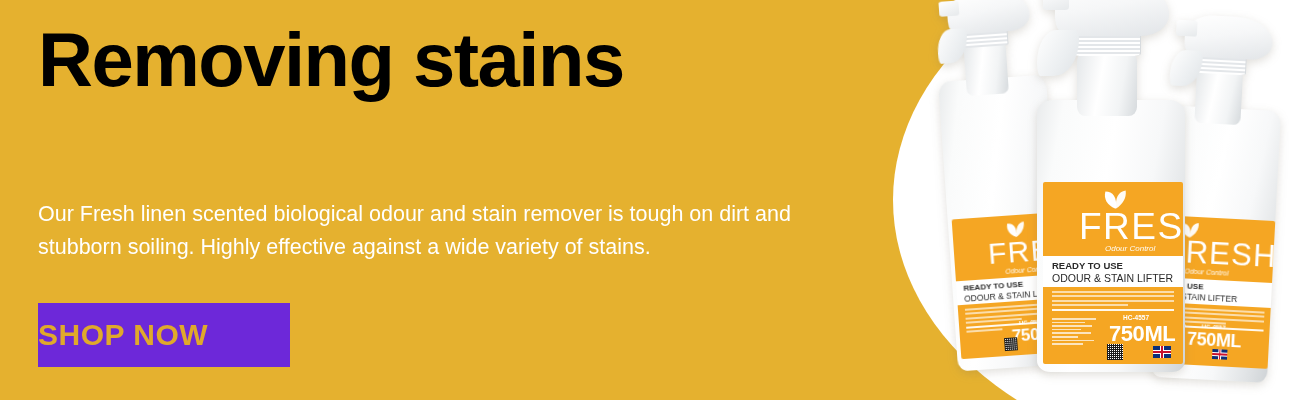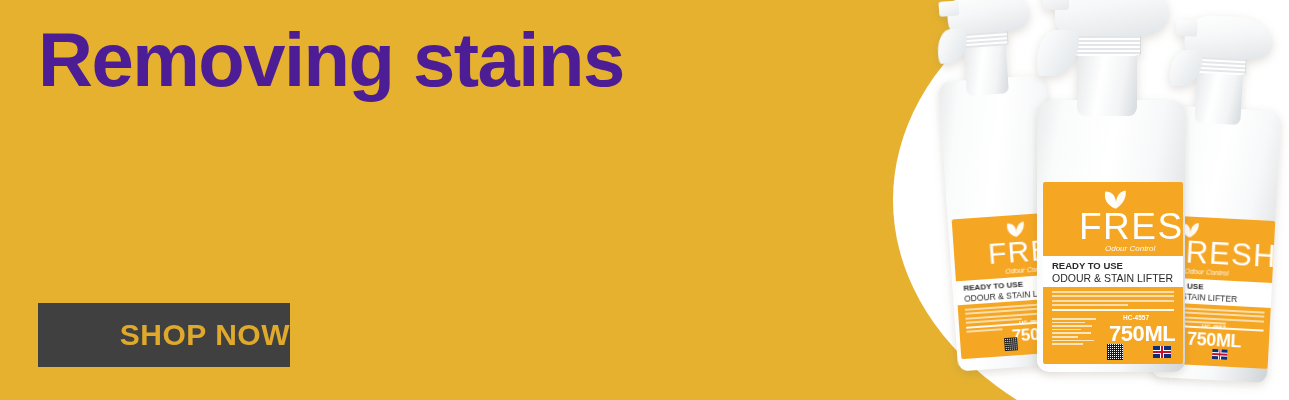--- a/index.html
+++ b/index.html
@@ -27,41 +27,41 @@
     position: absolute;
     left: 1140px; top: 0; width: 160px; height: 400px;
     background: #ffffff;
   }
 
   
   .copy { position: absolute; left: 38px; top: 0; width: 860px; height: 400px; }
 
   .headline {
     position: absolute; left: 0; top: 22px;
-    font-size: 76px; font-weight: 700; color: #4c1d95;
+    font-size: 76px; font-weight: 700; color: #000000;
     letter-spacing: -1.5px; line-height: 1;
     white-space: nowrap;
   }
   .subheadline {
     position: absolute; left: 0; top: 108px;
     font-size: 52px; font-weight: 300; color: #ffffff;
     letter-spacing: -0.5px; line-height: 1;
     white-space: nowrap;
   }
   .bodycopy {
     position: absolute; left: 0; top: 198px; width: 830px;
     font-size: 21.5px; font-weight: 300; color: #ffffff;
     line-height: 1.52;
   }
 
   .shop-btn {
     position: absolute; left: 38px; top: 303px;
     width: 252px; height: 64px;
-    background: #404040; border: none;
-    display: flex; align-items: center; justify-content: flex-end;
+    background: #6d28d9; border: none;
+    display: flex; align-items: center; justify-content: flex-start;
     cursor: pointer;
   }
   .shop-btn span {
     font-size: 30px; font-weight: 700; color: #e0a92b;
     letter-spacing: 0.5px;
   }
 
   
   .bottle {
     position: absolute;
@@ -298,19 +298,20 @@
       </div>
       <div class="vol-code" style="left:80px; top:132px; font-size:6.5px;">HC-4557</div>
       <div class="vol" style="left:66px; top:139px; font-size:22px;">750ML</div>
       <div class="qr" style="left:64px; top:162px; width:16px; height:16px;"></div>
       <div class="flag" style="left:110px; top:164px; width:18px; height:12px;"></div>
     </div>
   </div>
 
   <div class="copy">
     <div class="headline">Removing stains</div>
+    <div class="bodycopy">Our Fresh linen scented biological odour and stain remover is tough on dirt and stubborn soiling. Highly effective against a wide variety of stains.</div>
   </div>
 
   <button class="shop-btn">
     <span>SHOP NOW</span>
   </button>
 
 </div>
 
 </body></html>

